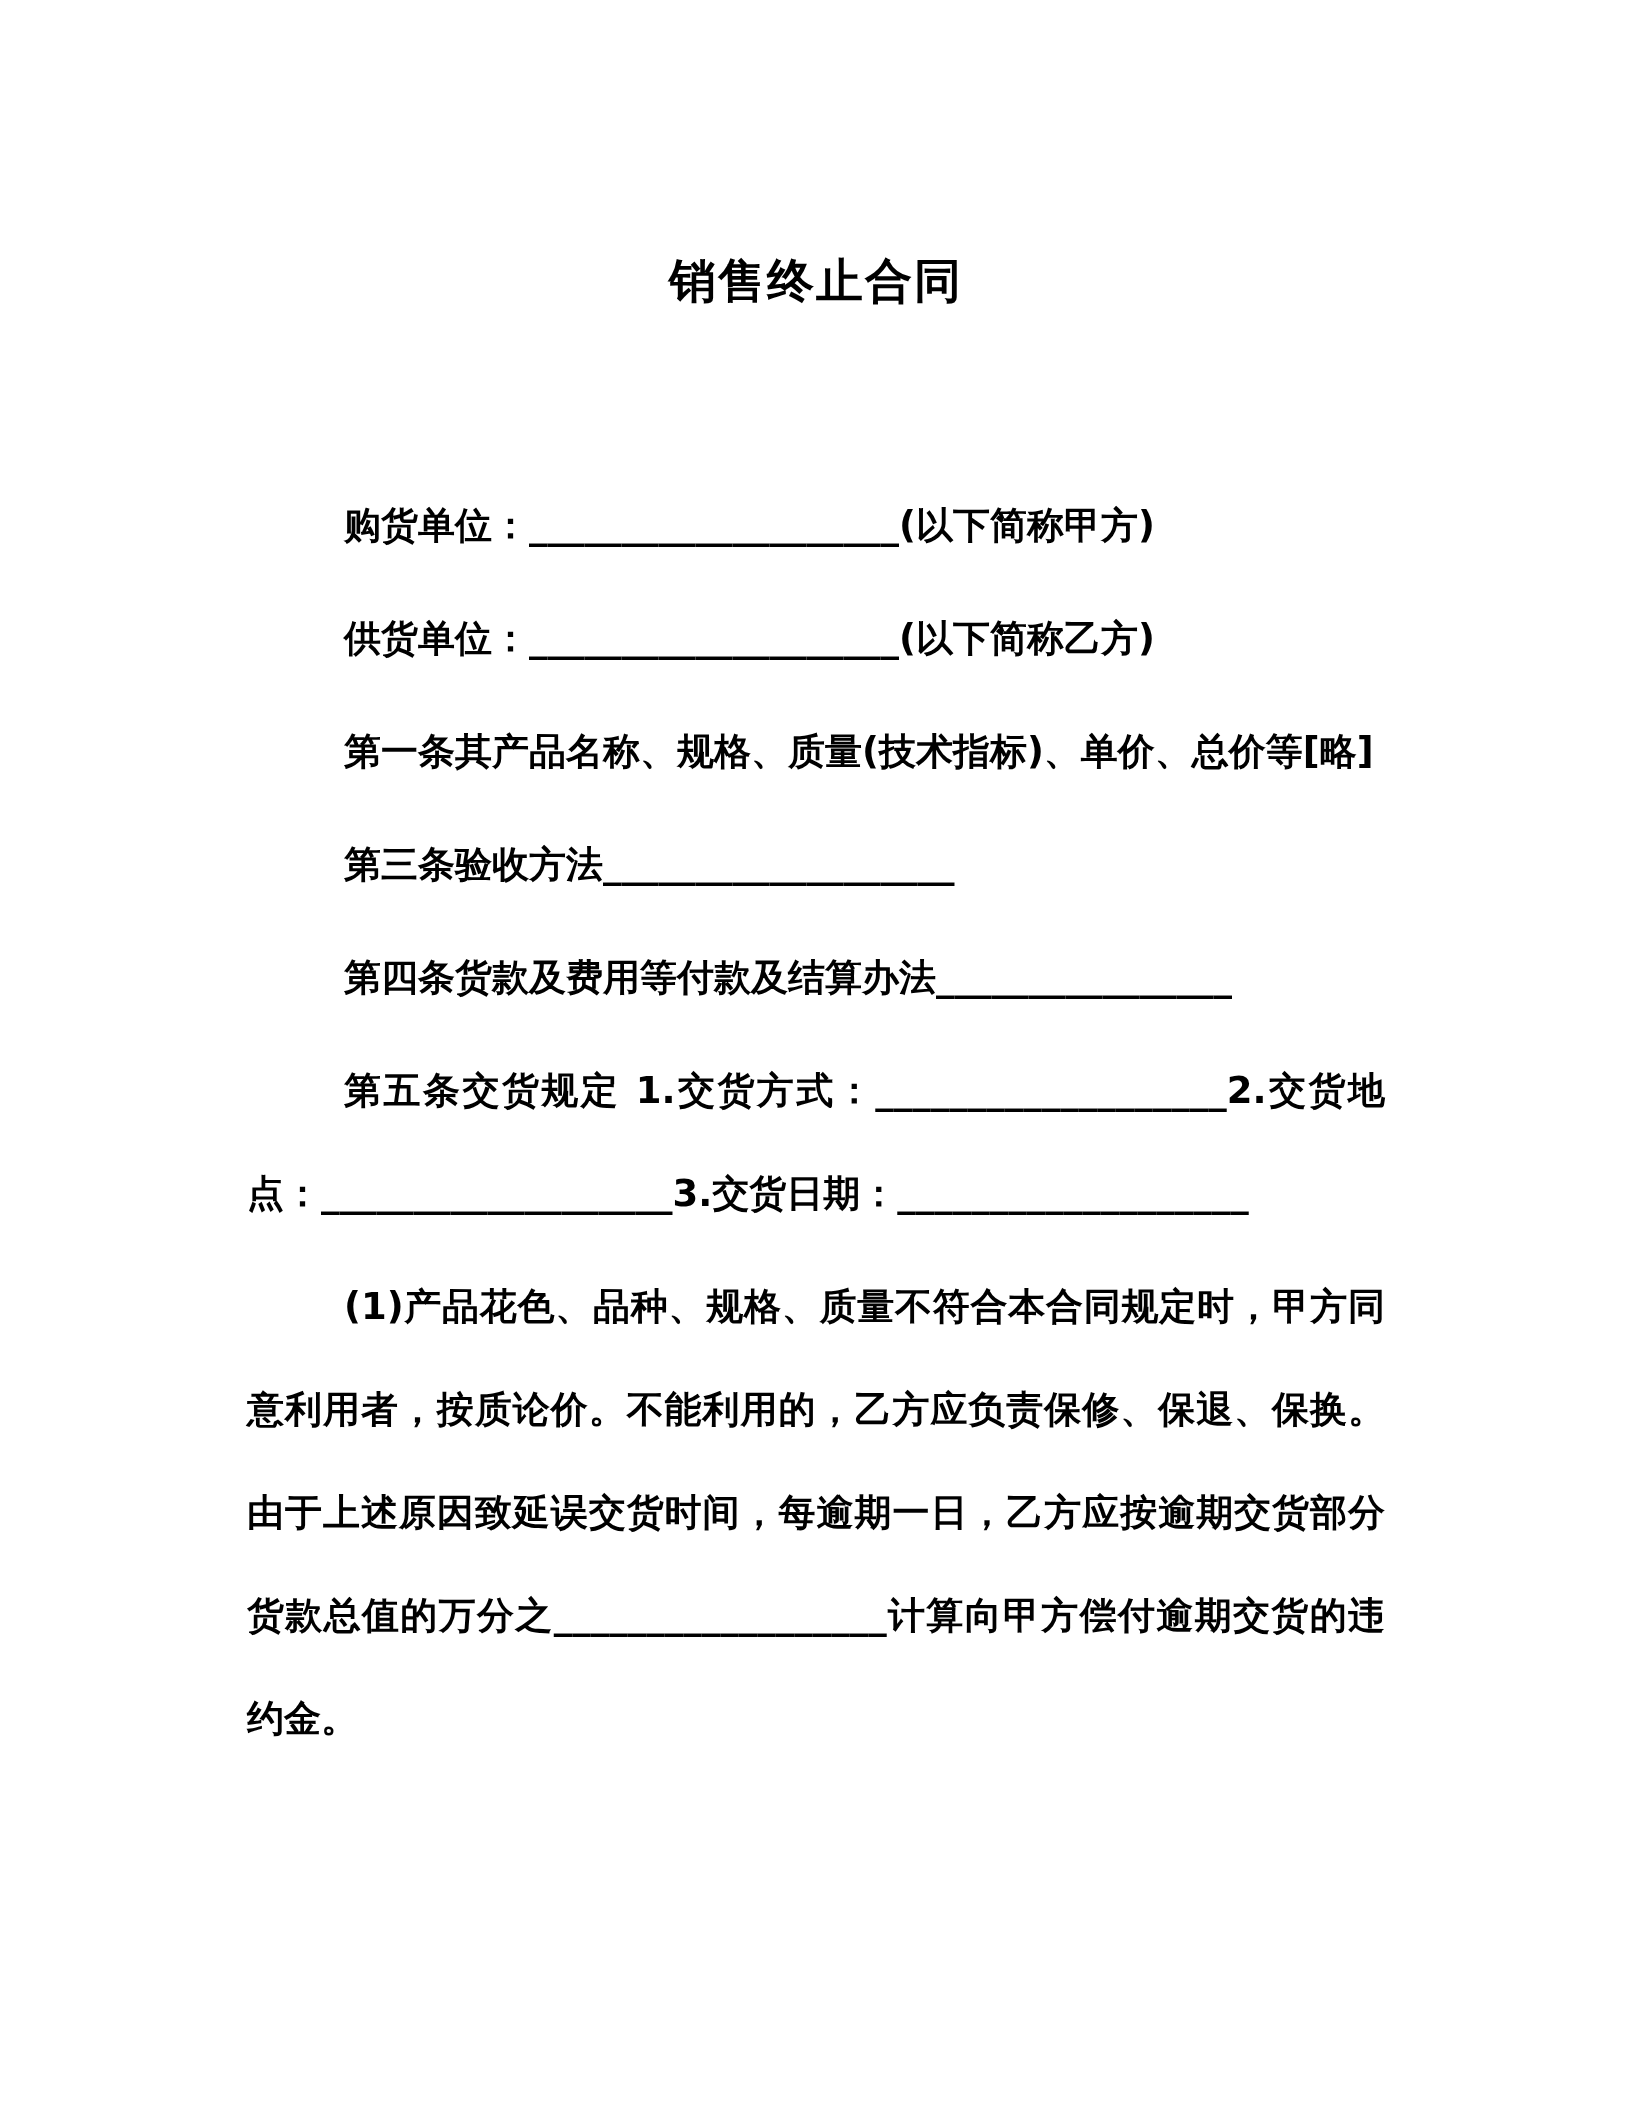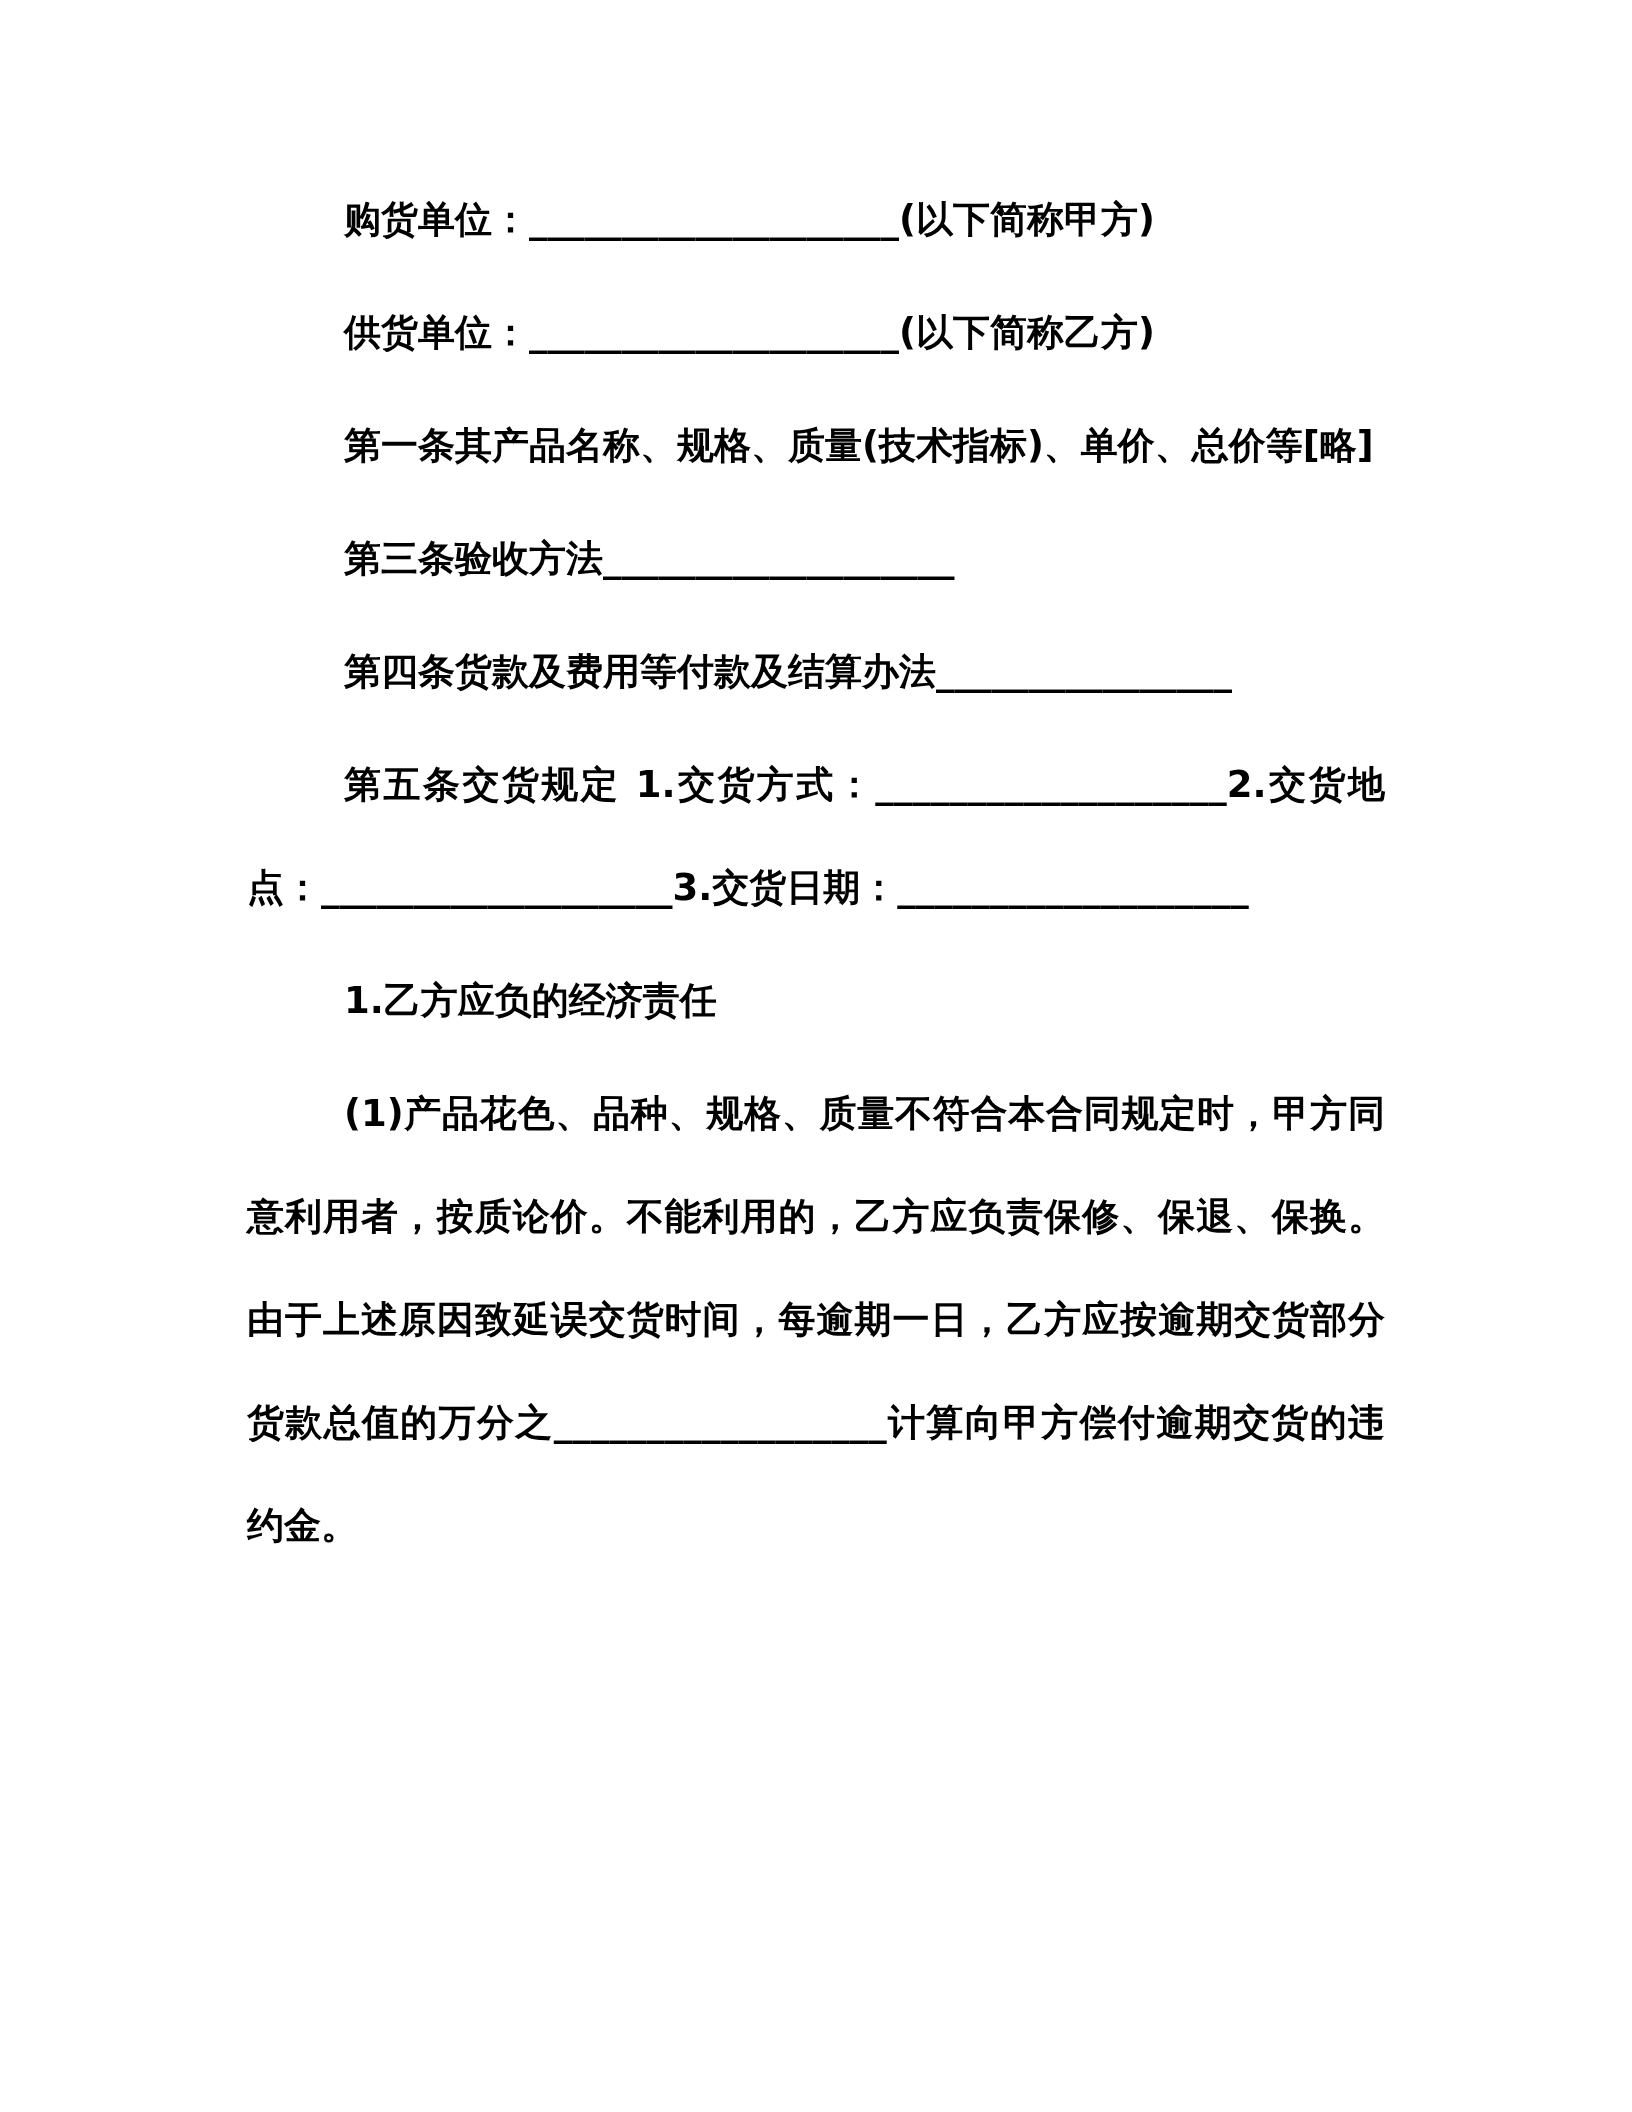--- a/index.html
+++ b/index.html
@@ -36,24 +36,24 @@
   .doc-body p {
     margin: 10px;
     padding: 0;
     text-indent: 97px;
   }
 </style>
 </head>
 <body>
 
 <div class="page">
+  <h1 class="doc-title">销售终止合同</h1>
 
   <div class="doc-body">
     <p>购货单位：____________________(以下简称甲方)</p>
     <p>供货单位：____________________(以下简称乙方)</p>
     <p>第一条其产品名称、规格、质量(技术指标)、单价、总价等[略]</p>
     <p>第三条验收方法___________________</p>
     <p>第四条货款及费用等付款及结算办法________________</p>
     <p>第五条交货规定 1.交货方式：___________________2.交货地点：___________________3.交货日期：___________________</p>
-    <p>1.乙方应负的经济责任</p>
     <p>(1)产品花色、品种、规格、质量不符合本合同规定时，甲方同意利用者，按质论价。不能利用的，乙方应负责保修、保退、保换。由于上述原因致延误交货时间，每逾期一日，乙方应按逾期交货部分货款总值的万分之__________________计算向甲方偿付逾期交货的违约金。</p>
   </div>
 </div>
 
 </body></html>

